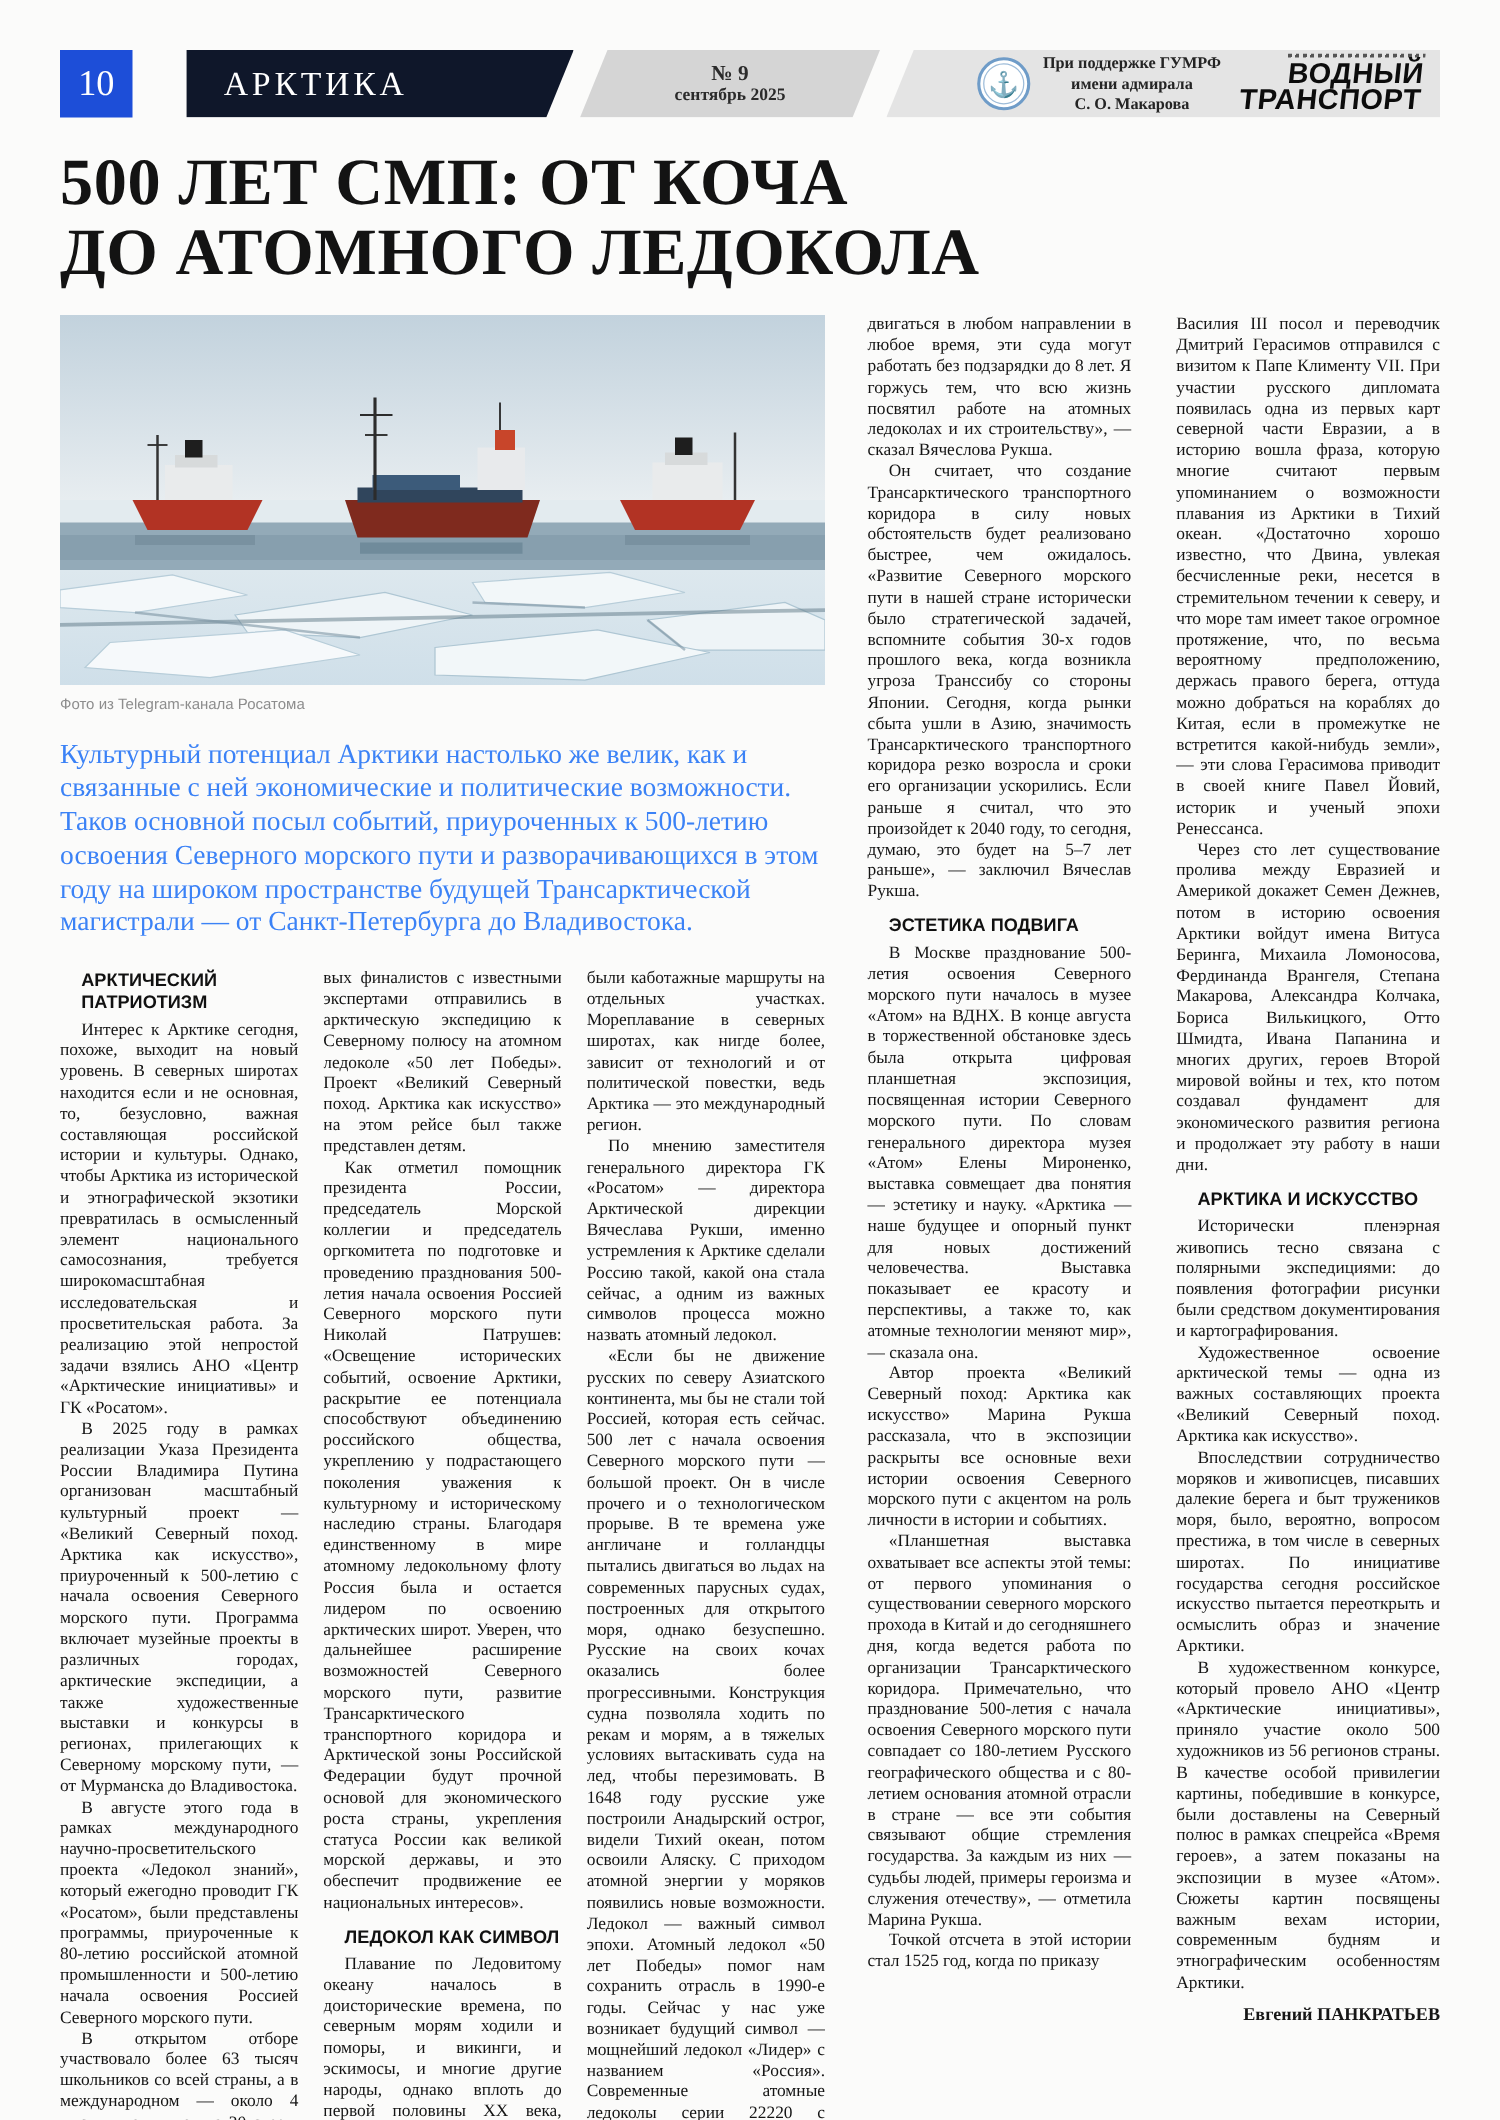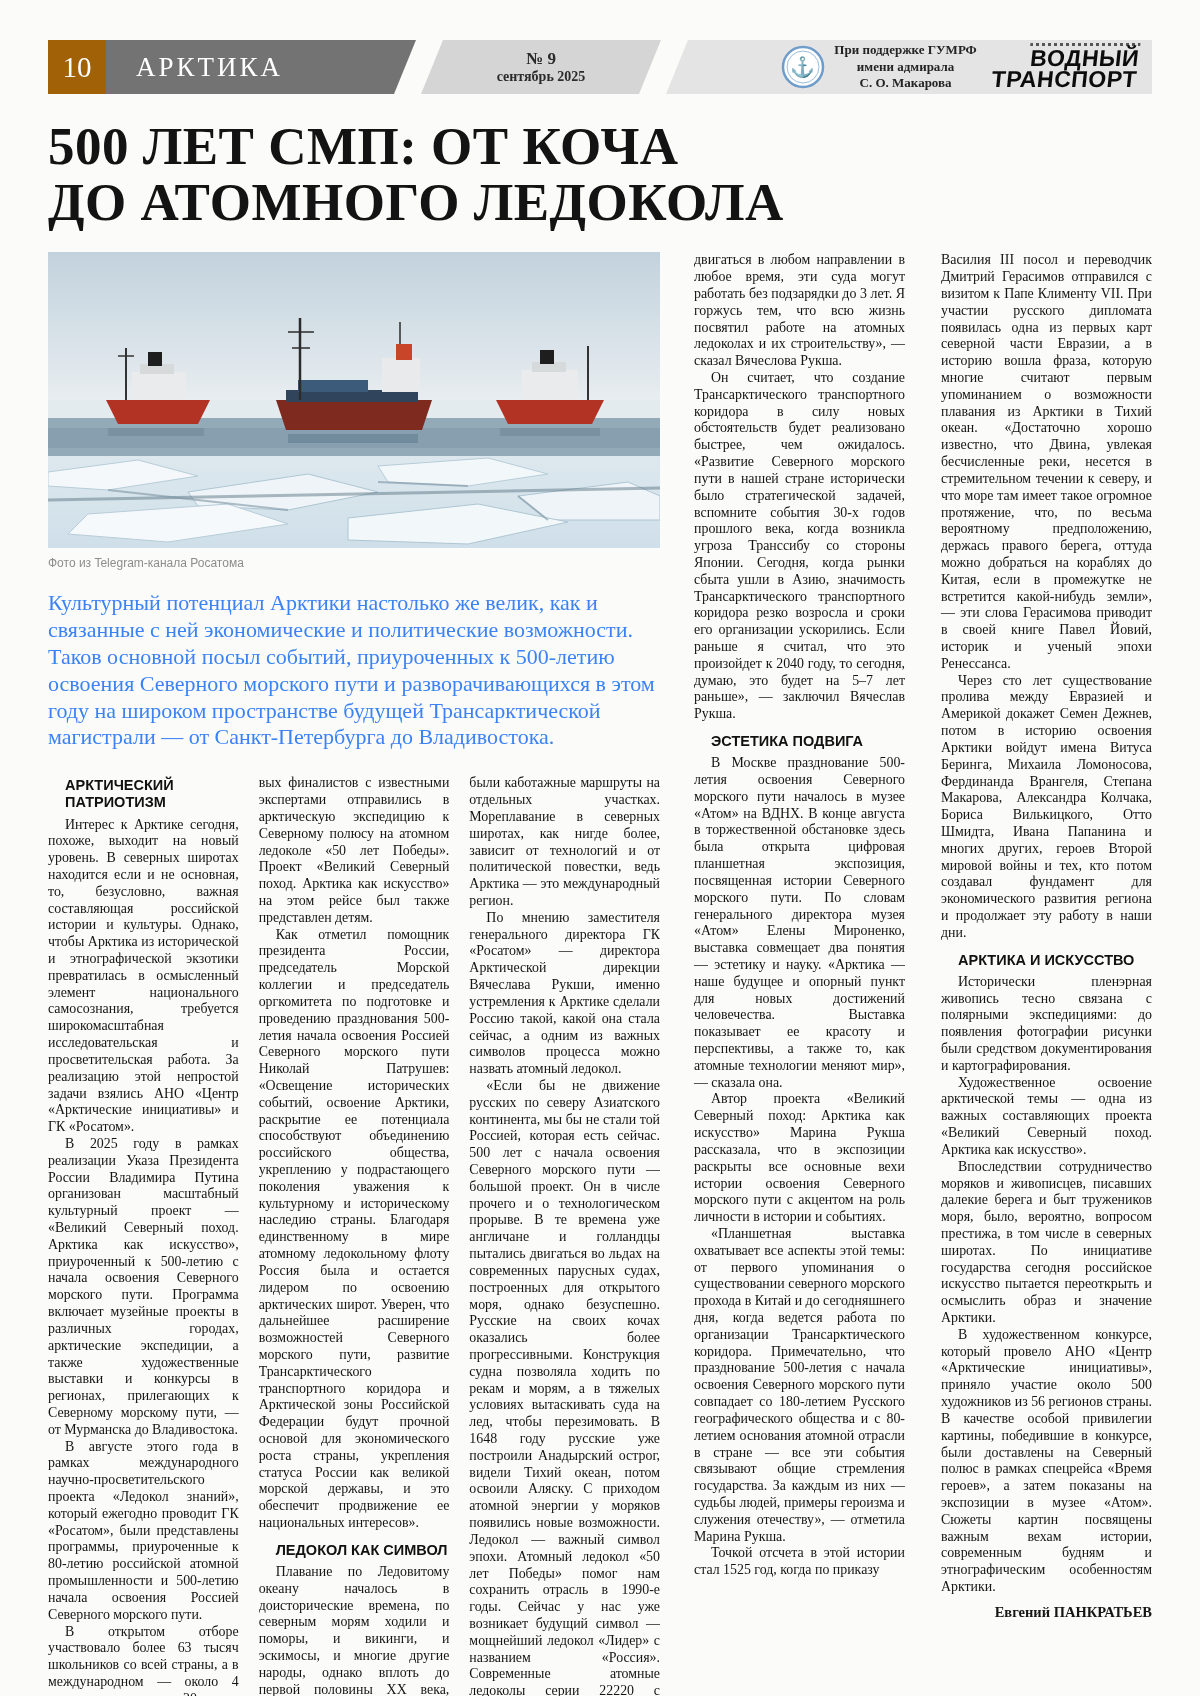--- a/index.html
+++ b/index.html
@@ -6,27 +6,28 @@
   html, body { width:1200px; }
   body {
     height:1696px; background:#fbfbfa; color:#161616;
     font-family:"Liberation Serif", serif; overflow:hidden;
   }
   .page { width:1200px; height:1696px; padding:40px 48px 0; overflow:hidden; position:relative; }
 
   
   .hdr { display:flex; align-items:stretch; height:54px; }
   .pagenum {
-    width:58px; background:#a16207; color:#fff; font-size:29px;
+    width:58px; background:#1d4ed8; color:#fff; font-size:29px;
     display:flex; align-items:center; justify-content:center;
   }
   .section {
-    width:310px; background:#737373; color:#fff; font-size:27px; letter-spacing:3px;
+    width:310px; background:#0f172a; color:#fff; font-size:27px; letter-spacing:3px;
     display:flex; align-items:center; padding-left:30px;
     clip-path:polygon(0 0,100% 0,calc(100% - 22px) 100%,0 100%);
+    margin-left:43px;
   }
   .issueband {
     width:240px; margin-left:5px; background:#d5d5d5;
     clip-path:polygon(22px 0,100% 0,calc(100% - 22px) 100%,0 100%);
     display:flex; flex-direction:column; align-items:center; justify-content:center;
     font-weight:bold; color:#2b2b2b;
   }
   .issue-no { font-size:17px; }
   .issue-date { font-size:14px; }
   .hdr-rest {
@@ -203,21 +204,21 @@
         <div class="col">
           <p class="cont">были каботажные маршруты на отдельных участках. Мореплавание в северных широтах, как нигде более, зависит от технологий и от политической повестки, ведь Арктика — это международный регион.</p>
           <p>По мнению заместителя генерального директора ГК «Росатом» — директора Арктической дирекции Вячеслава Рукши, именно устремления к Арктике сделали Россию такой, какой она стала сейчас, а одним из важных символов процесса можно назвать атомный ледокол.</p>
           <p>«Если бы не движение русских по северу Азиатского континента, мы бы не стали той Россией, которая есть сейчас. 500 лет с начала освоения Северного морского пути — большой проект. Он в числе прочего и о технологическом прорыве. В те времена уже англичане и голландцы пытались двигаться во льдах на современных парусных судах, построенных для открытого моря, однако безуспешно. Русские на своих кочах оказались более прогрессивными. Конструкция судна позволяла ходить по рекам и морям, а в тяжелых условиях вытаскивать суда на лед, чтобы перезимовать. В 1648 году русские уже построили Анадырский острог, видели Тихий океан, потом освоили Аляску. С приходом атомной энергии у моряков появились новые возможности. Ледокол — важный символ эпохи. Атомный ледокол «50 лет Победы» помог нам сохранить отрасль в 1990-е годы. Сейчас у нас уже возникает будущий символ — мощнейший ледокол «Лидер» с названием «Россия». Современные атомные ледоколы серии 22220 с установкой РИТМ-200 дают морякам возможность</p>
         </div>
       </div>
     </div>
 
     <div class="right-block">
       <div class="col">
-        <p class="cont">двигаться в любом направлении в любое время, эти суда могут работать без подзарядки до 3 лет. Я горжусь тем, что всю жизнь посвятил работе на атомных ледоколах и их строительству», — сказал Вячеслова Рукша.</p>
+        <p class="cont">двигаться в любом направлении в любое время, эти суда могут работать без подзарядки до 8 лет. Я горжусь тем, что всю жизнь посвятил работе на атомных ледоколах и их строительству», — сказал Вячеслова Рукша.</p>
         <p>Он считает, что создание Трансарктического транспортного коридора в силу новых обстоятельств будет реализовано быстрее, чем ожидалось. «Развитие Северного морского пути в нашей стране исторически было стратегической задачей, вспомните события 30-х годов прошлого века, когда возникла угроза Транссибу со стороны Японии. Сегодня, когда рынки сбыта ушли в Азию, значимость Трансарктического транспортного коридора резко возросла и сроки его организации ускорились. Если раньше я считал, что это произойдет к 2040 году, то сегодня, думаю, это будет на 5–7 лет раньше», — заключил Вячеслав Рукша.</p>
         <h3 class="subhead">ЭСТЕТИКА ПОДВИГА</h3>
         <p>В Москве празднование 500-летия освоения Северного морского пути началось в музее «Атом» на ВДНХ. В конце августа в торжественной обстановке здесь была открыта цифровая планшетная экспозиция, посвященная истории Северного морского пути. По словам генерального директора музея «Атом» Елены Мироненко, выставка совмещает два понятия — эстетику и науку. «Арктика — наше будущее и опорный пункт для новых достижений человечества. Выставка показывает ее красоту и перспективы, а также то, как атомные технологии меняют мир», — сказала она.</p>
         <p>Автор проекта «Великий Северный поход: Арктика как искусство» Марина Рукша рассказала, что в экспозиции раскрыты все основные вехи истории освоения Северного морского пути с акцентом на роль личности в истории и событиях.</p>
         <p>«Планшетная выставка охватывает все аспекты этой темы: от первого упоминания о существовании северного морского прохода в Китай и до сегодняшнего дня, когда ведется работа по организации Трансарктического коридора. Примечательно, что празднование 500-летия с начала освоения Северного морского пути совпадает со 180-летием Русского географического общества и с 80-летием основания атомной отрасли в стране — все эти события связывают общие стремления государства. За каждым из них — судьбы людей, примеры героизма и служения отечеству», — отметила Марина Рукша.</p>
         <p>Точкой отсчета в этой истории стал 1525 год, когда по приказу</p>
       </div>
       <div class="col">
         <p class="cont">Василия III посол и переводчик Дмитрий Герасимов отправился с визитом к Папе Клименту VII. При участии русского дипломата появилась одна из первых карт северной части Евразии, а в историю вошла фраза, которую многие считают первым упоминанием о возможности плавания из Арктики в Тихий океан. «Достаточно хорошо известно, что Двина, увлекая бесчисленные реки, несется в стремительном течении к северу, и что море там имеет такое огромное протяжение, что, по весьма вероятному предположению, держась правого берега, оттуда можно добраться на кораблях до Китая, если в промежутке не встретится какой-нибудь земли», — эти слова Герасимова приводит в своей книге Павел Йовий, историк и ученый эпохи Ренессанса.</p>
         <p>Через сто лет существование пролива между Евразией и Америкой докажет Семен Дежнев, потом в историю освоения Арктики войдут имена Витуса Беринга, Михаила Ломоносова, Фердинанда Врангеля, Степана Макарова, Александра Колчака, Бориса Вилькицкого, Отто Шмидта, Ивана Папанина и многих других, героев Второй мировой войны и тех, кто потом создавал фундамент для экономического развития региона и продолжает эту работу в наши дни.</p>

